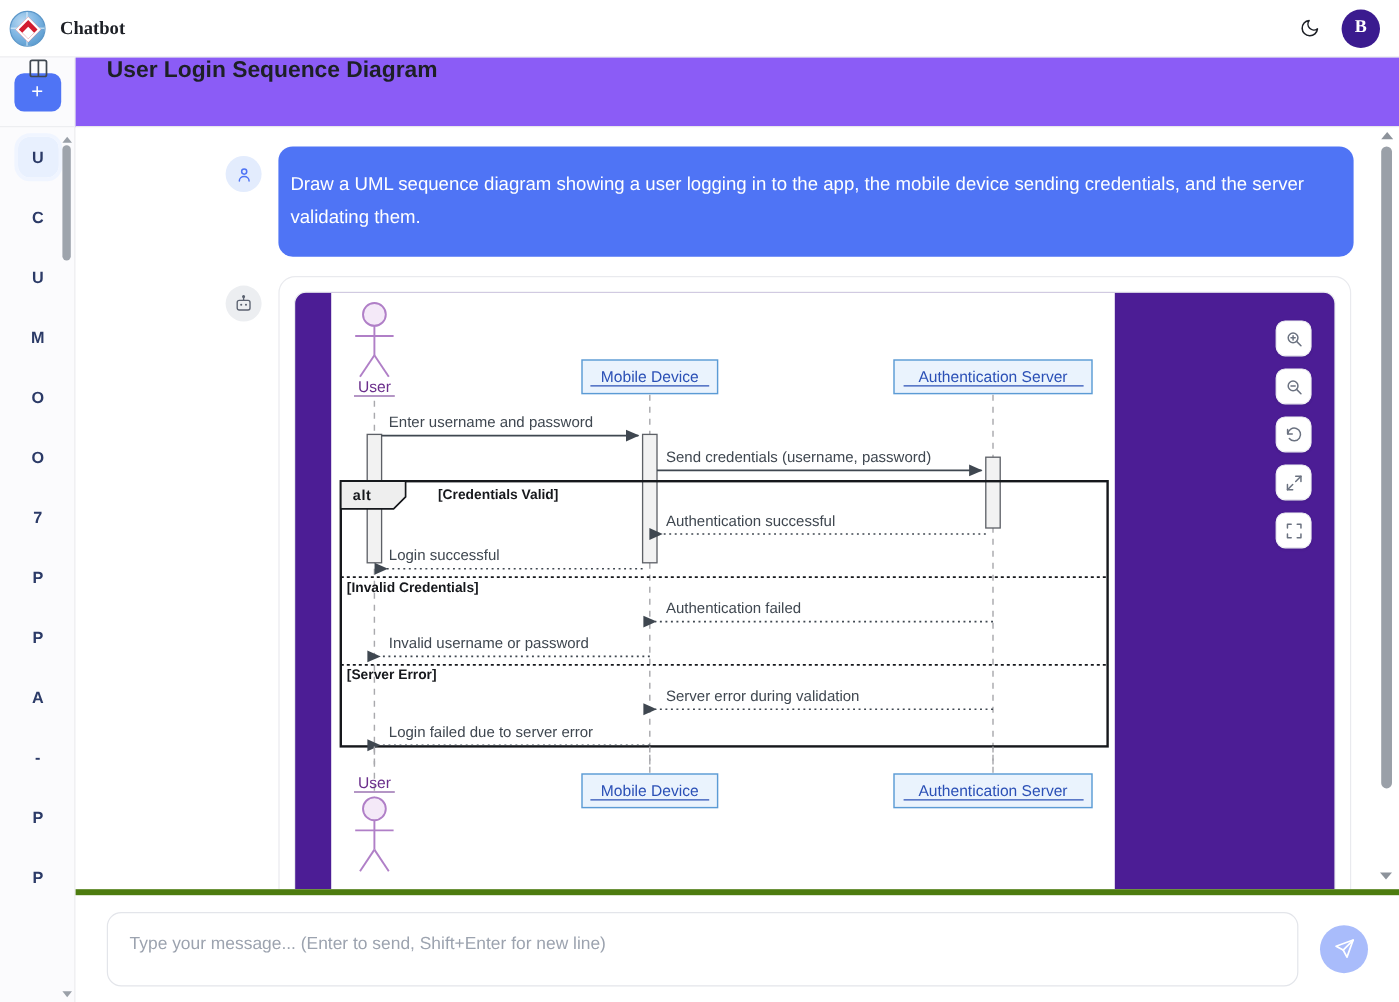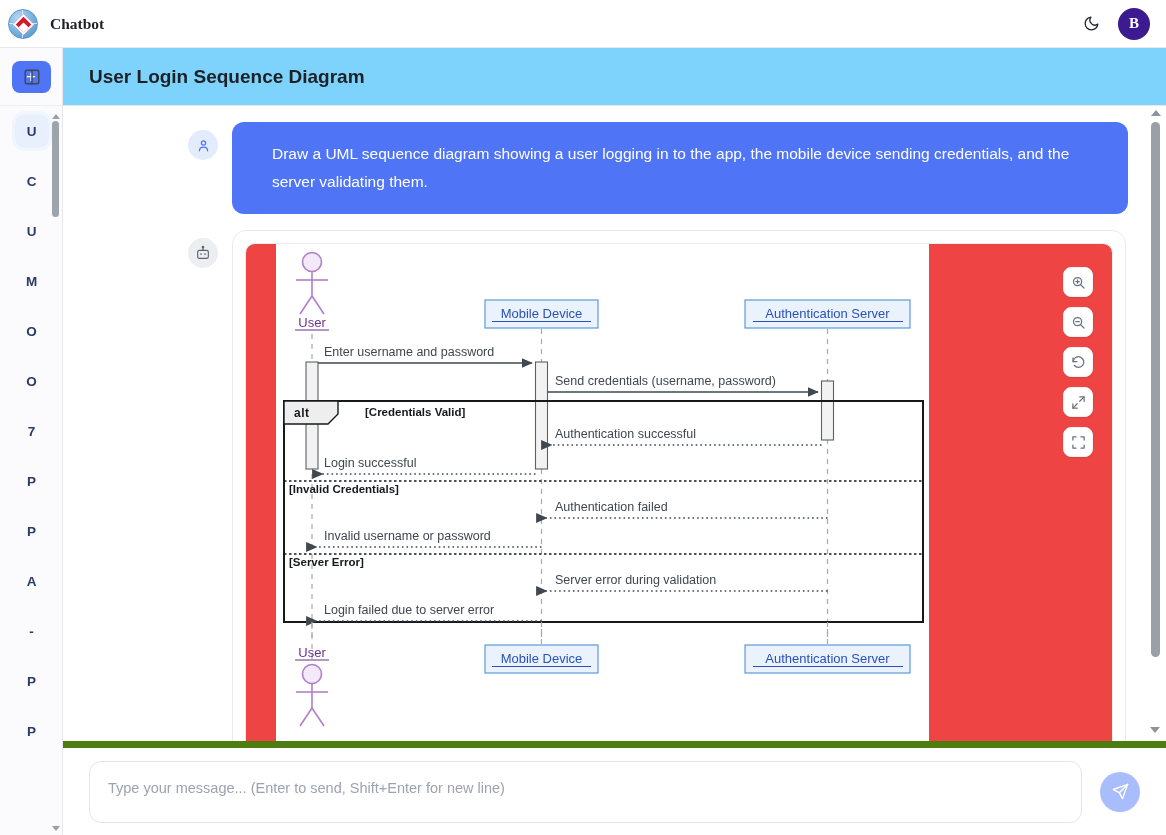--- a/index.html
+++ b/index.html
@@ -97,56 +97,56 @@
     position: absolute; right: 3px; bottom: 4px; width: 7px;
   }
   .rail-scroll-bot .arrow-dn {
     width: 0; height: 0; border-left: 4px solid transparent; border-right: 4px solid transparent;
     border-top: 5px solid #9aa0a8; margin: 0 auto;
   }
 
   
   .subhead {
     position: absolute; left: 63px; top: 48px; width: 1103px; height: 58px;
-    background: #7dd3fc; border-bottom: 1px solid #e8e8ec;
-    display: flex; align-items: center;
+    background: #8b5cf6; border-bottom: 1px solid #e8e8ec;
+    display: flex; align-items: flex-start;
   }
   .panel-toggle {
     width: 63px; display: flex; align-items: center; justify-content: center;
     cursor: pointer; margin-left: -63px;
   }
   .doc-title { font-size: 19px; font-weight: bold; color: #1d2026; margin-left: 26px; }
 
   
   .chat {
     position: absolute; left: 63px; top: 106px; width: 1103px; height: 635px;
     background: #ffffff; overflow: hidden;
   }
 
   .msg-user { position: absolute; left: 125px; top: 16px; display: flex; gap: 14px; }
   .av-user {
     width: 30px; height: 30px; border-radius: 50%; background: #e3ecfd;
     display: flex; align-items: center; justify-content: center; flex: none; margin-top: 8px;
   }
   .bubble {
     width: 896px; background: #4f74f5; color: #ffffff; border-radius: 12px;
-    padding: 18px 40px; font-size: 15.5px; line-height: 28px;
+    padding: 18px 10px; font-size: 15.5px; line-height: 28px;
   }
 
   .msg-bot { position: absolute; left: 125px; top: 124px; display: flex; gap: 14px; }
   .av-bot {
     width: 30px; height: 30px; border-radius: 50%; background: #eceef1;
     display: flex; align-items: center; justify-content: center; flex: none; margin-top: 8px;
   }
   .card-outer {
     width: 894px; background: #ffffff; border: 1px solid #e9eaee; border-radius: 14px;
     padding: 12px;
   }
   .card-inner {
-    position: relative; width: 868px; height: 590px; background: #ef4444;
+    position: relative; width: 868px; height: 590px; background: #4c1d95;
     border: 1px solid #eceef1; border-radius: 10px; overflow: hidden;
   }
   .canvas {
     position: absolute; left: 30px; top: 0px; width: 653px; height: 590px;
     background: #ffffff;
   }
 
   
   .zoom-tools { position: absolute; right: 19px; top: 23px; display: flex; flex-direction: column; gap: 10px; }
   .ztool {
@@ -166,21 +166,21 @@
   .chat-scroll .ar.up { border-bottom: 6px solid #8d939b; }
   .chat-scroll .ar.dn { border-top: 6px solid #8d939b; position: absolute; bottom: 4px; left: 1px; }
   .chat-scroll .thumb {
     position: absolute; top: 16px; left: 2px; width: 9px; height: 535px;
     background: #9aa0a8; border-radius: 5px;
   }
 
   
   .composer {
     position: absolute; left: 63px; top: 741px; width: 1103px; height: 94px;
-    background: #ffffff; border-top: 7px solid #4d7c0f;
+    background: #ffffff; border-top: 5px solid #4d7c0f;
     display: flex; align-items: center; padding: 0 26px;
   }
   .composer-input {
     flex: 1; height: 62px; border: 1px solid #e3e5ea; border-radius: 12px;
     padding: 18px 18px; font-size: 14.5px; color: #1d2026;
     font-family: "Liberation Sans", sans-serif; resize: none; outline: none;
     background: #ffffff;
   }
   .composer-input::placeholder { color: #9ca3af; }
   .send-btn {

